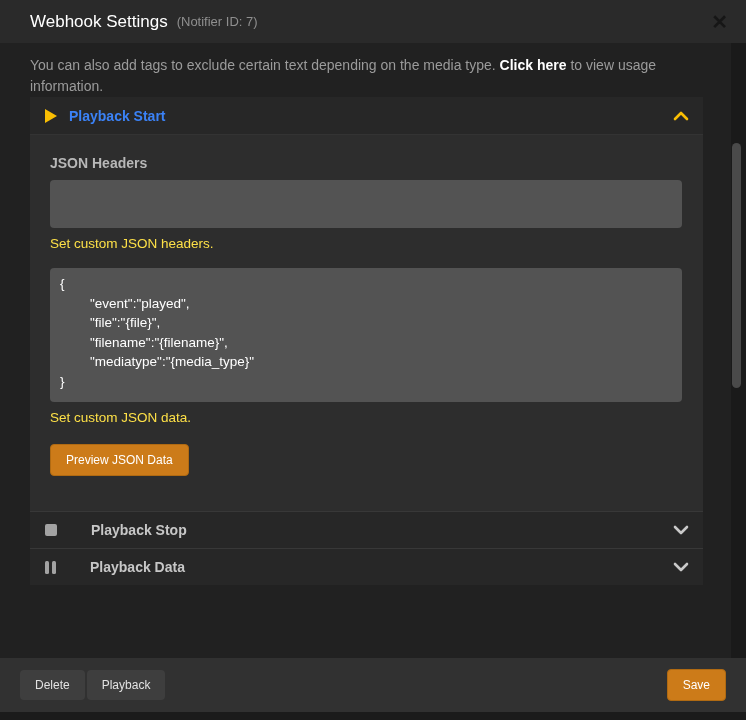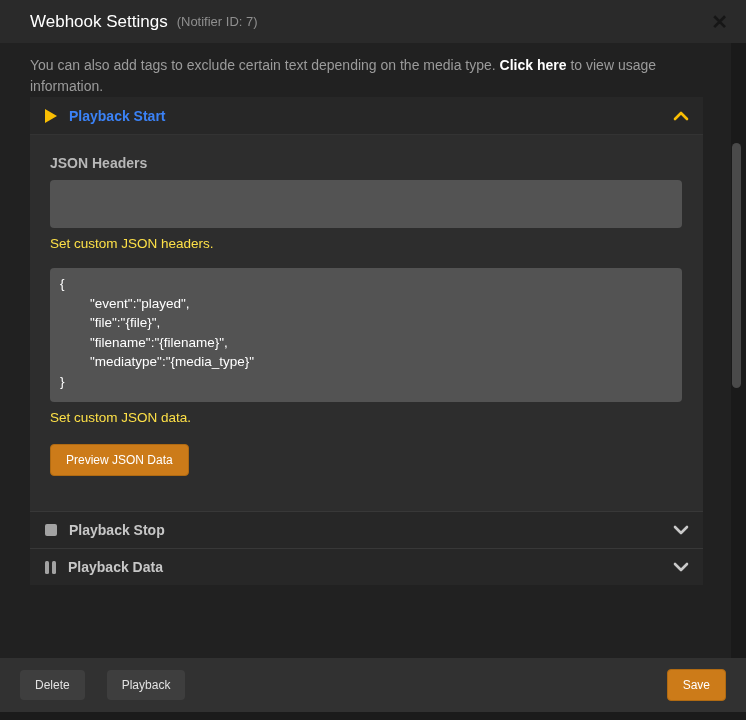--- a/index.html
+++ b/index.html
@@ -44,21 +44,21 @@
 
   
   .panel-group { width: 673px; }
   .acc-heading {
     height: 37px;
     background: #272727;
     display: flex; align-items: center;
     padding: 0 14px 0 15px;
     cursor: pointer;
   }
-  .acc-heading.bordered { border-top: 1px solid #383838; }
+  .acc-heading.bordered { border-top: 1px solid #383838; gap: 22px; }
   .acc-heading .spacer { flex: 1; }
   .acc-label { font-size: 14px; font-weight: 600; color: #c7c7c7; margin-left: 12px; }
   .acc-label.gold { color: #3b82f6; }
 
   .play-icon {
     width: 0; height: 0;
     border-left: 12px solid #f9be03;
     border-top: 7px solid transparent;
     border-bottom: 7px solid transparent;
   }
@@ -112,21 +112,21 @@
   .scroll-thumb {
     position: absolute; top: 100px; left: 1px;
     width: 9px; height: 245px;
     background: #4a4a4a; border-radius: 5px;
   }
 
   
   .modal-footer {
     flex: 0 0 54px;
     background: #313131;
-    display: flex; align-items: center; gap: 22px;
+    display: flex; align-items: center; gap: 2px;
     padding: 0 20px;
   }
   .modal-footer .btn-save { margin-left: auto; }
 
   .page-strip { flex: 0 0 8px; background: #1b1b1b; }
 </style>
 </head>
 <body>
 
 <div class="modal">

